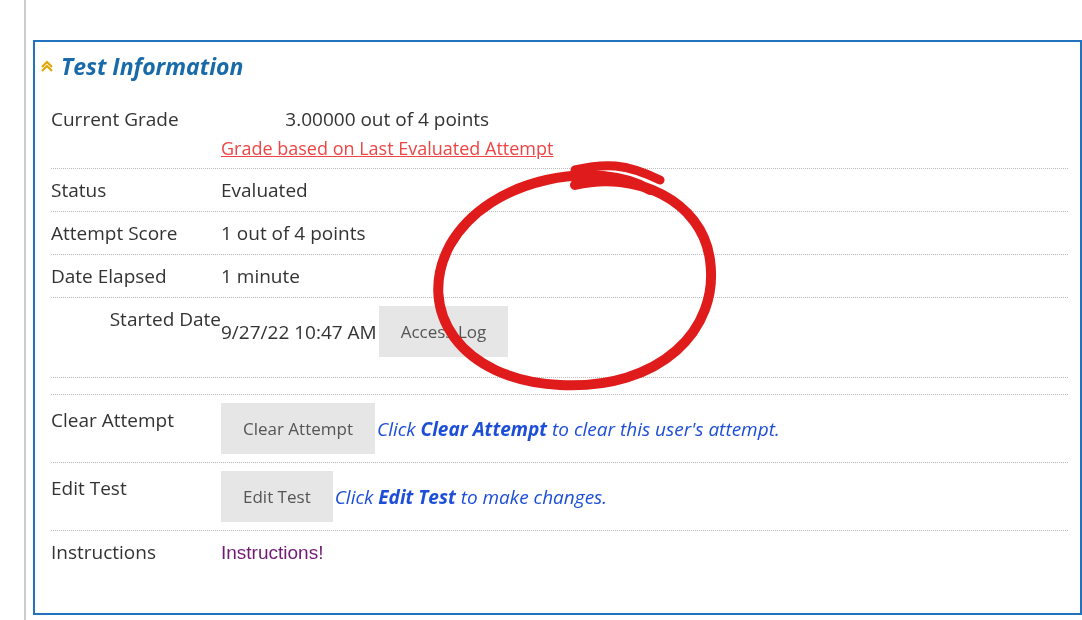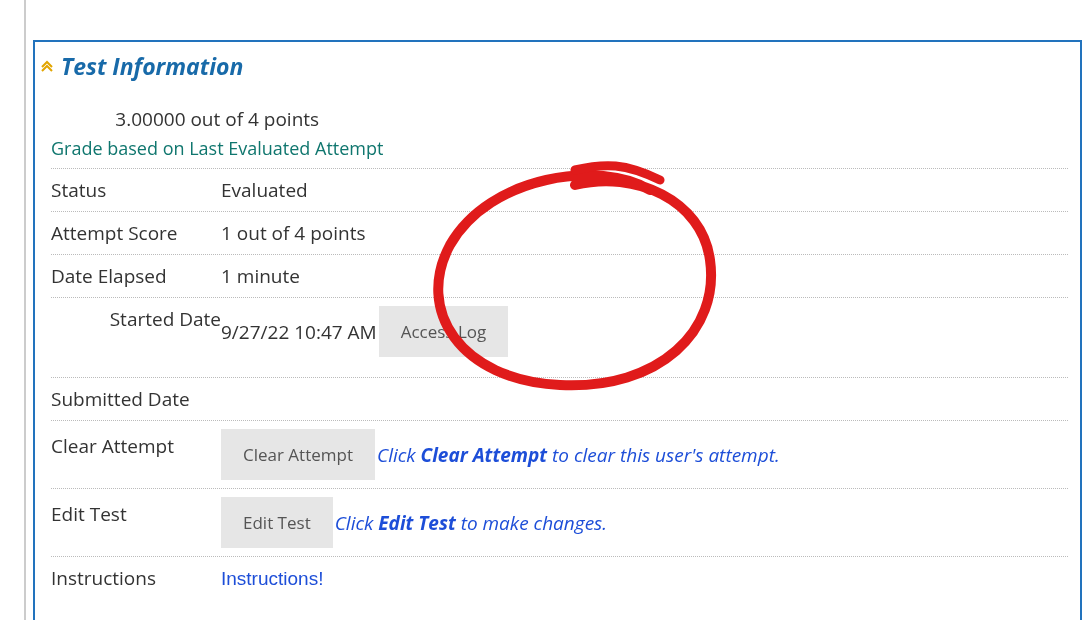--- a/index.html
+++ b/index.html
@@ -68,22 +68,23 @@
       color: #333;
       display: flex;
       align-items: center;
       flex-wrap: wrap;
       gap: 2px;
       justify-content: flex-end;
     }
     .value .subtext {
       display: block;
       font-size: 18px;
-      color: #0f766e;
+      color: #ef4444;
       margin-top: 2px;
+      text-decoration: underline;
     }
     .value-stack {
       display: flex;
       flex-direction: column;
     }
     .btn {
       background: #e6e6e6;
       border: none;
       padding: 14px 22px;
       font-size: 17px;
@@ -106,21 +107,21 @@
     }
     .row.started .value { align-items: center; }
 
     .row.clear, .row.edit {
       align-items: center;
     }
     .row.clear .label, .row.edit .label { align-self: flex-start; padding-top:4px; }
     .instructions-value {
       font-family: Arial, sans-serif;
       font-size: 19px;
-      color: #1d4ed8;
+      color: #701a75;
     }
     .annotation {
       position: absolute;
       pointer-events: none;
     }
   </style>
 </head>
 <body>
 
 <div class="outer-left-border"></div>
@@ -132,20 +133,21 @@
         <path d="M3 9 L8 4 L13 9" stroke="#e2a500" stroke-width="2" fill="none"></path>
         <path d="M3 13 L8 8 L13 13" stroke="#e2a500" stroke-width="2" fill="none"></path>
       </svg>
     </span>
     <span class="panel-title">Test Information</span>
   </div>
 
   <div class="content">
 
     <div class="row">
+      <div class="label">Current Grade</div>
       <div class="value value-stack">
         <span>3.00000 out of 4 points</span>
         <span class="subtext">Grade based on Last Evaluated Attempt</span>
       </div>
     </div>
 
     <div class="row">
       <div class="label">Status</div>
       <div class="value">
           <span>Evaluated</span>
@@ -168,21 +170,20 @@
 
     <div class="row started">
       <div class="label" style="align-self:flex-start;text-align:right;">Started Date</div>
       <div class="value">
         <span>9/27/22 10:47 AM</span>
         <button class="btn">Access Log</button>
       </div>
     </div>
 
     <div class="row">
-      <div class="label">Submitted Date</div>
     </div>
 
     <div class="row clear">
       <div class="label">Clear Attempt</div>
       <div class="value">
         <button class="btn">Clear Attempt</button>
         <span class="hint">
           <span>Click </span><b>Clear Attempt</b><span> to clear this user's attempt.</span>
         </span>
       </div>

